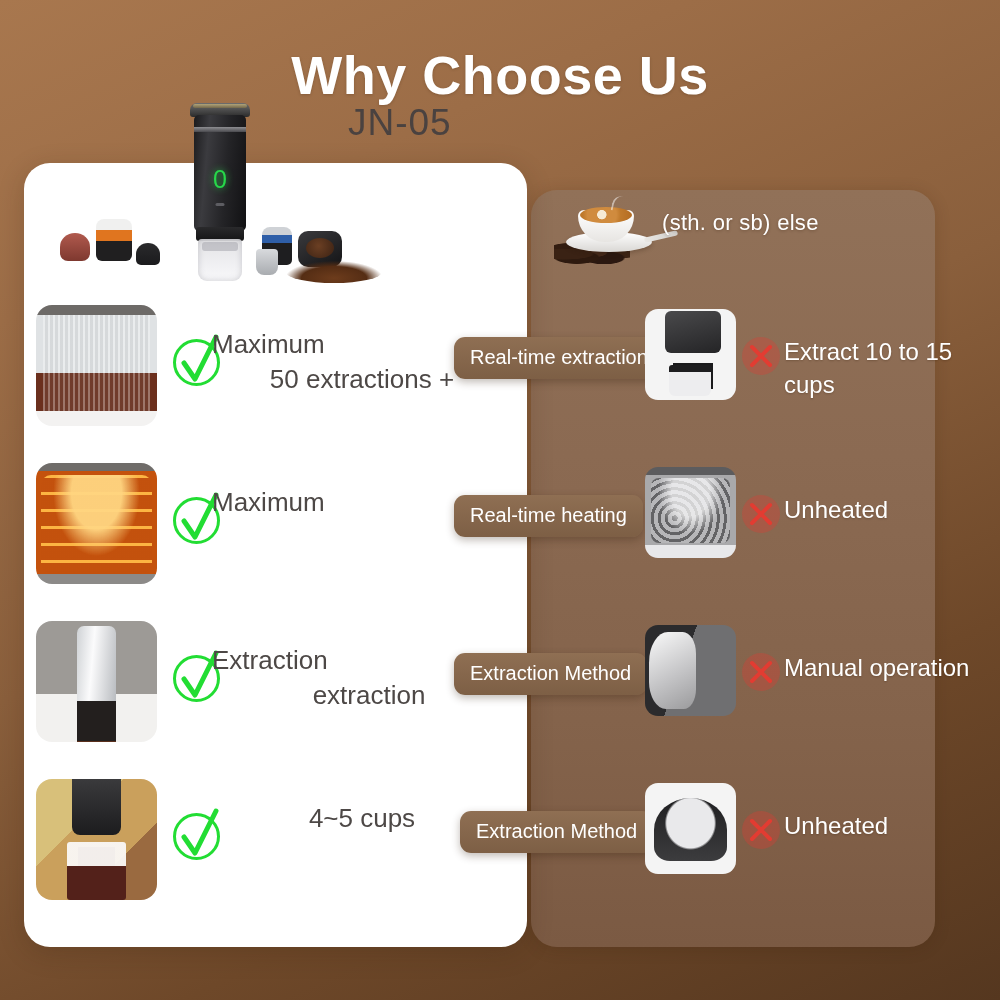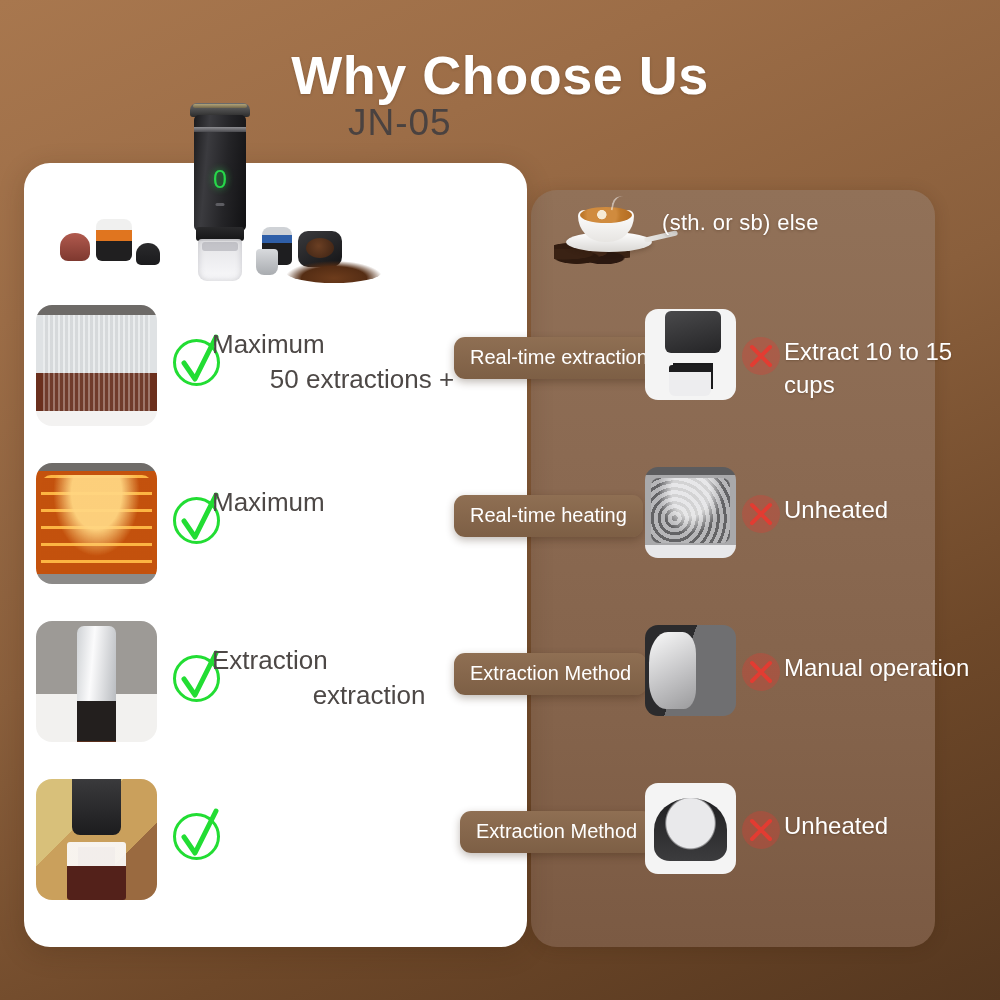--- a/index.html
+++ b/index.html
@@ -401,20 +401,21 @@
 
   <div class="row r3">
     <div class="thumb th3"></div>
     <div class="check">
       <div class="ring"></div>
       <svg width="42" height="56" viewBox="0 0 42 56">
           <path d="M6 28 L17 44 L38 2" fill="none" stroke="#22dd33" stroke-width="5" stroke-linecap="round" stroke-linejoin="round"></path>
         </svg>
     </div>
     <div class="ltext">
+      <span class="l2">4~5 cups</span>
     </div>
     <div class="badge">Extraction Method</div>
     <div class="thumb-r rt3"></div>
     <div class="cross">
       <svg width="24" height="24" viewBox="0 0 24 24">
           <path d="M3 3 L21 21 M21 3 L3 21" stroke="#e23c32" stroke-width="4" stroke-linecap="round"></path>
         </svg>
     </div>
     <div class="rtext">
       <span>Unheated</span>

